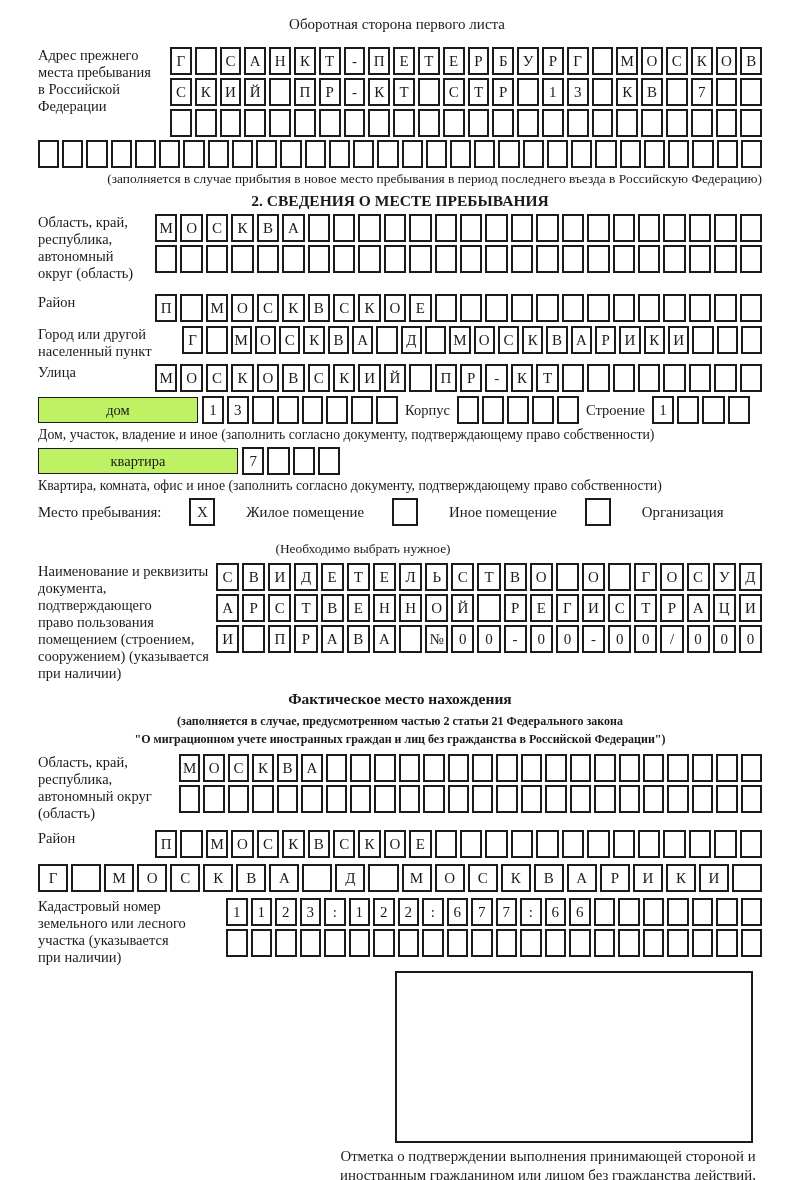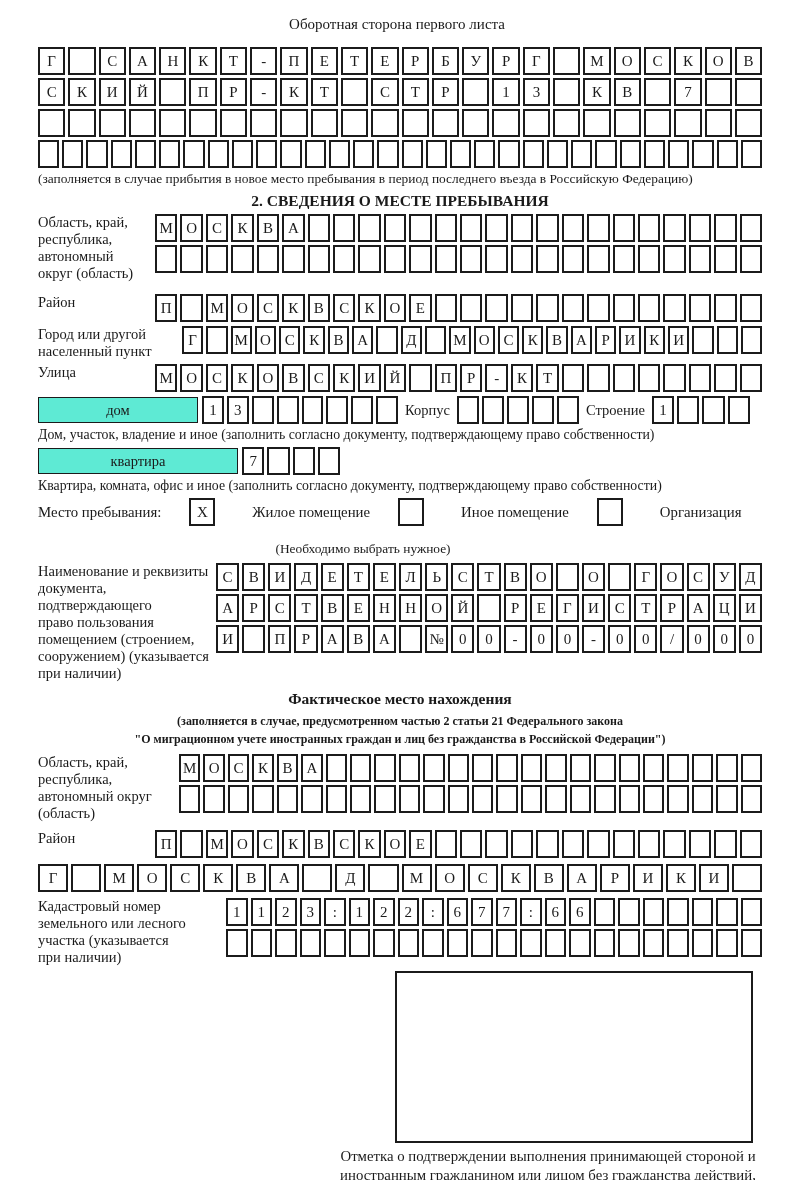--- a/index.html
+++ b/index.html
@@ -16,46 +16,50 @@
   .lbl{white-space:pre-line;line-height:17px;font-size:14.5px;flex:0 0 auto;}
   .w132{width:132px}.w117{width:117px}.w144{width:144px}.w141{width:141px}.w178{width:178px}.w188{width:188px}
   .rows{flex:1;display:flex;flex-direction:column;gap:3px;min-width:0;}
   .boxes{display:flex;gap:3px;flex:1;min-width:0;}
   .cell{
     flex:1 1 0;height:24px;border:2px solid #1b1b1b;
     display:flex;align-items:center;justify-content:center;
     font-size:15px;line-height:24px;background:#fff;min-width:0;
   }
   .fullrow{margin-top:3px;}
-  .caption{font-size:13.4px;text-align:left;margin-top:3px;}
+  .caption{font-size:13.4px;text-align:right;margin-top:3px;}
   .caption-left{font-size:13.8px;margin-top:3px;}
   .sec-title{font-weight:bold;text-align:center;font-size:15.5px;margin-top:5px;}
   .mt4{margin-top:4px}.mt6{margin-top:6px}.mt8{margin-top:8px}.mt12{margin-top:12px}.mt16{margin-top:14px}
   .dom-row{display:flex;align-items:center;gap:4px;margin-top:4px;}
-  .widebox{border:1.5px solid #1b1b1b;height:26px;display:flex;align-items:center;justify-content:center;box-sizing:border-box;background:#5eead4;}
+  .widebox{border:1.5px solid #1b1b1b;height:26px;display:flex;align-items:center;justify-content:center;box-sizing:border-box;background:#bef264;}
   .w-dom{width:160px;}
   .w-kv{width:200px;}
   .bxfix{flex:0 0 auto;display:flex;gap:3px;}
   .bx8{width:196px}.bx5{width:122px}.bx4{width:98px}
   .inline-lbl{font-size:14.5px;padding:0 3px;flex:0 0 auto;}
   .mesto-row{display:flex;align-items:center;margin-top:4px;font-size:14.8px;gap:20px;}
   .mesto-row .cb{flex:0 0 22px;margin-left:8px;}
-  .opt-lbl{margin-left:17px;}
+  .opt-lbl{margin-left:11px;}
   .gap-opt{margin-left:30px;}
   .mesto-note{margin-left:205px;width:240px;text-align:center;font-size:13.4px;margin-top:15px;}
   .note-center{text-align:center;font-size:12px;line-height:17.5px;margin-top:5px;font-weight:bold;}
   .stamp-box{margin-left:357px;width:358px;height:172px;border:2px solid #1b1b1b;box-sizing:border-box;margin-top:5px;background:#fff;}
   .stamp-caption{margin-left:292px;width:436px;text-align:center;font-size:14.8px;line-height:18.5px;margin-top:4px;}
 </style>
 </head>
 <body>
 
 <div class="top-note">Оборотная сторона первого листа</div>
 
 <div class="field mt16">
+  <div class="lbl w132">Адрес прежнего
+места пребывания
+в Российской
+Федерации</div>
   <div class="rows">
     <div class="boxes">
         <span class="cell">Г</span>
         <span class="cell"></span>
         <span class="cell">С</span>
         <span class="cell">А</span>
         <span class="cell">Н</span>
         <span class="cell">К</span>
         <span class="cell">Т</span>
         <span class="cell">-</span>

